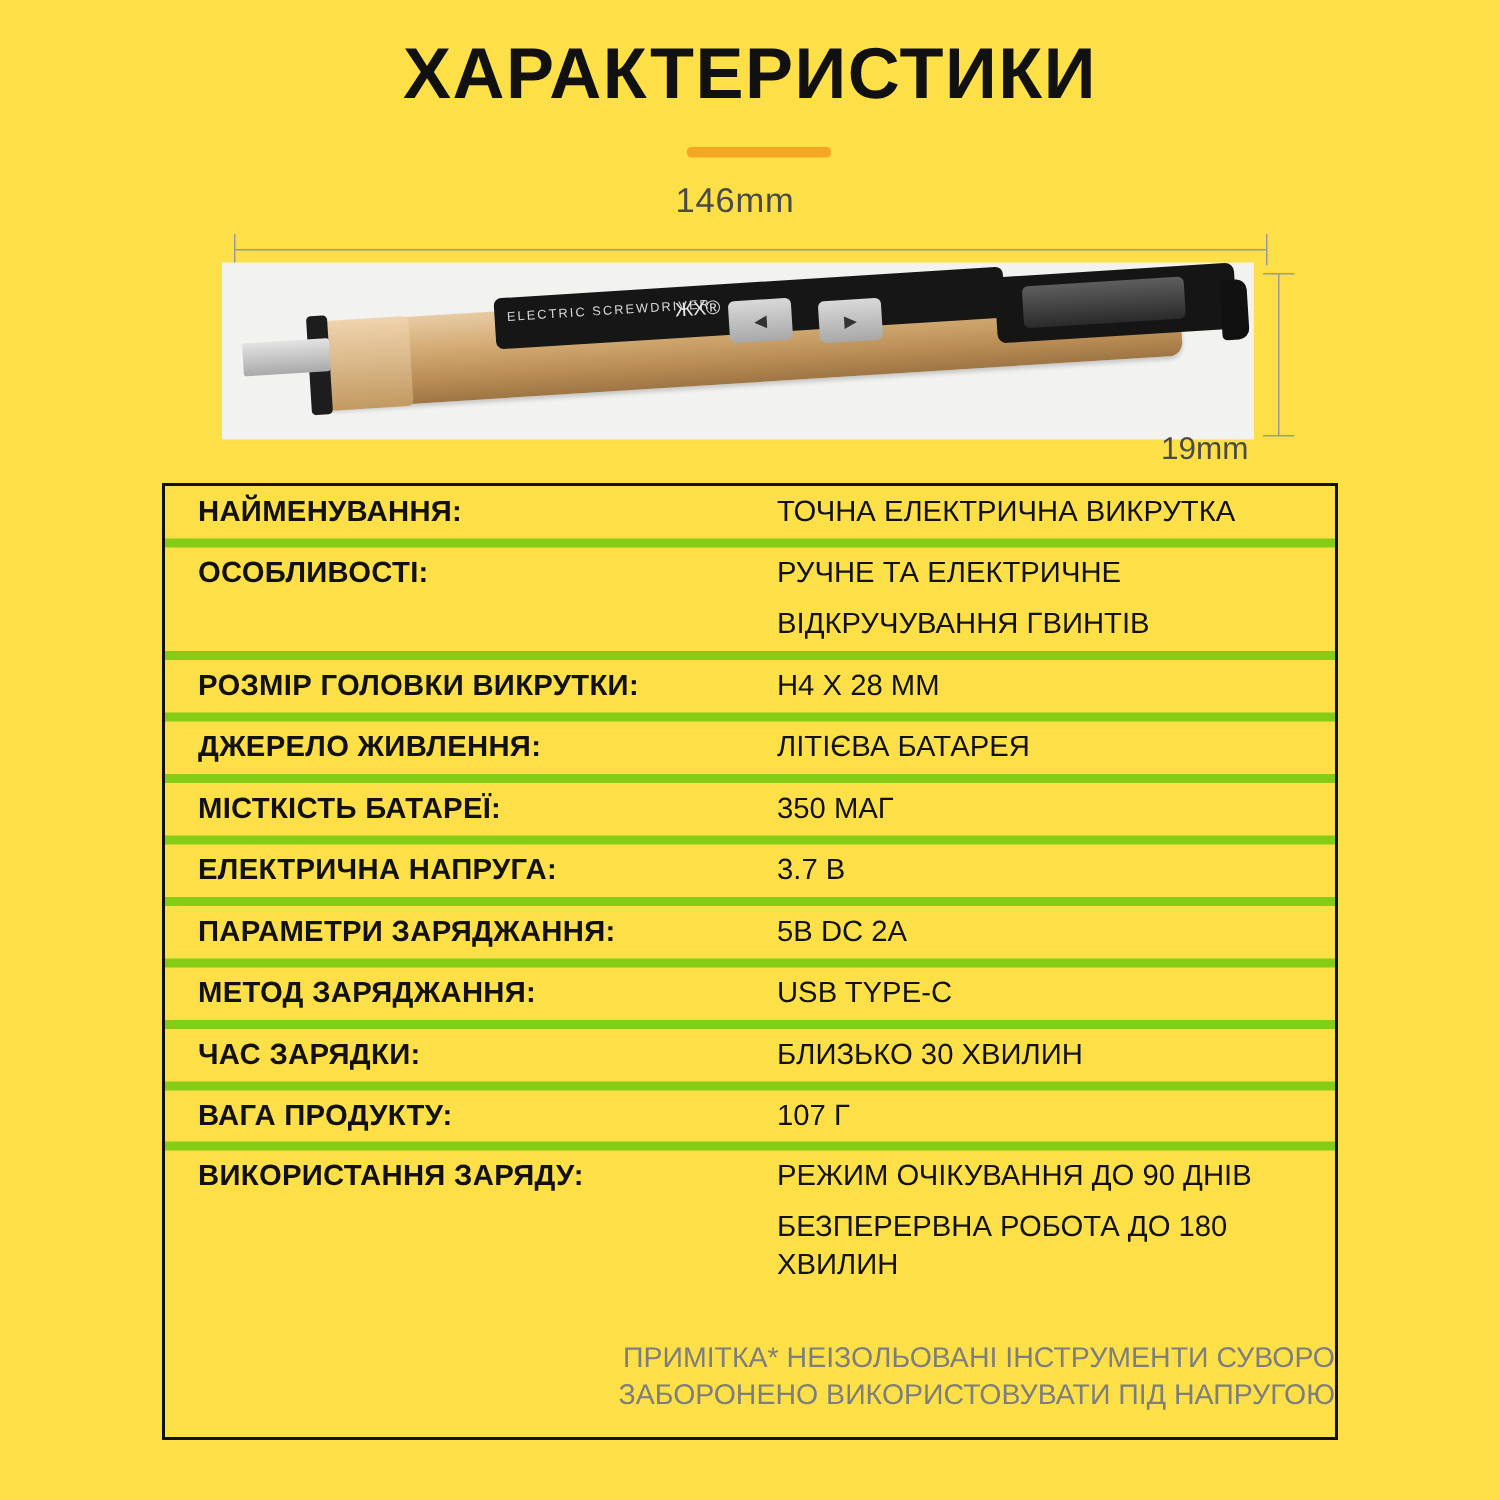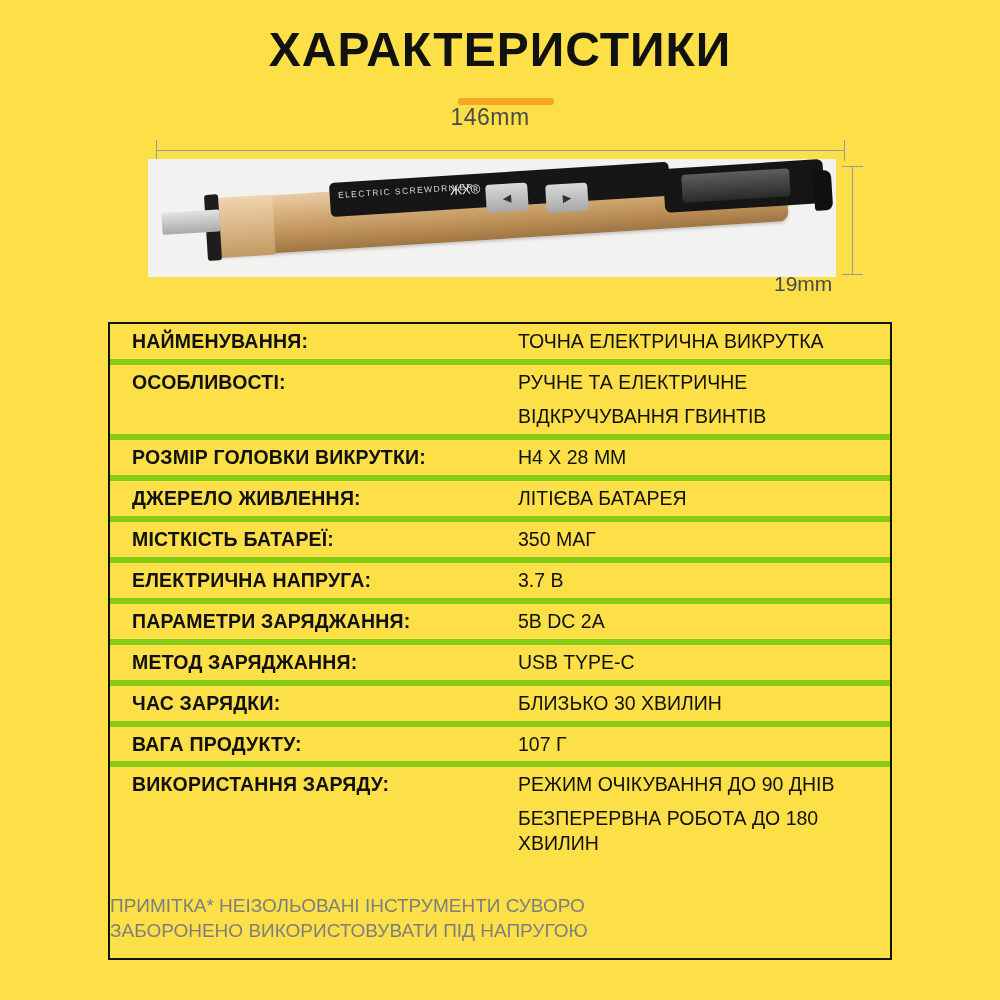--- a/index.html
+++ b/index.html
@@ -28,21 +28,21 @@
   .title-rule {
     position: absolute;
     top: 98px; left: 458px;
     width: 96px; height: 7px;
     background: #f5a623;
     border-radius: 3px;
   }
   
   .hero {
     position: absolute;
-    top: 104px; left: 140px;
+    top: 120px; left: 140px;
     width: 730px; height: 190px;
   }
   .dim-top-label {
     position: absolute;
     top: 0px; left: 0px; width: 700px;
     text-align: center;
     font-size: 23px;
     color: #4a4a4a;
     letter-spacing: 0.5px;
   }
@@ -222,21 +222,21 @@
     padding-left: 22px;
   }
   td.val {
     font-weight: normal;
     padding-left: 8px;
   }
   td.val .line2 { display: block; margin-top: 9px; }
   .note {
     position: absolute;
     left: 0; right: 0; bottom: 14px;
-    text-align: left;
+    text-align: right;
     font-size: 19px;
     color: #7e7e7e;
     line-height: 1.35;
   }
 </style>
 </head>
 <body>
 
 <div id="page">
 

